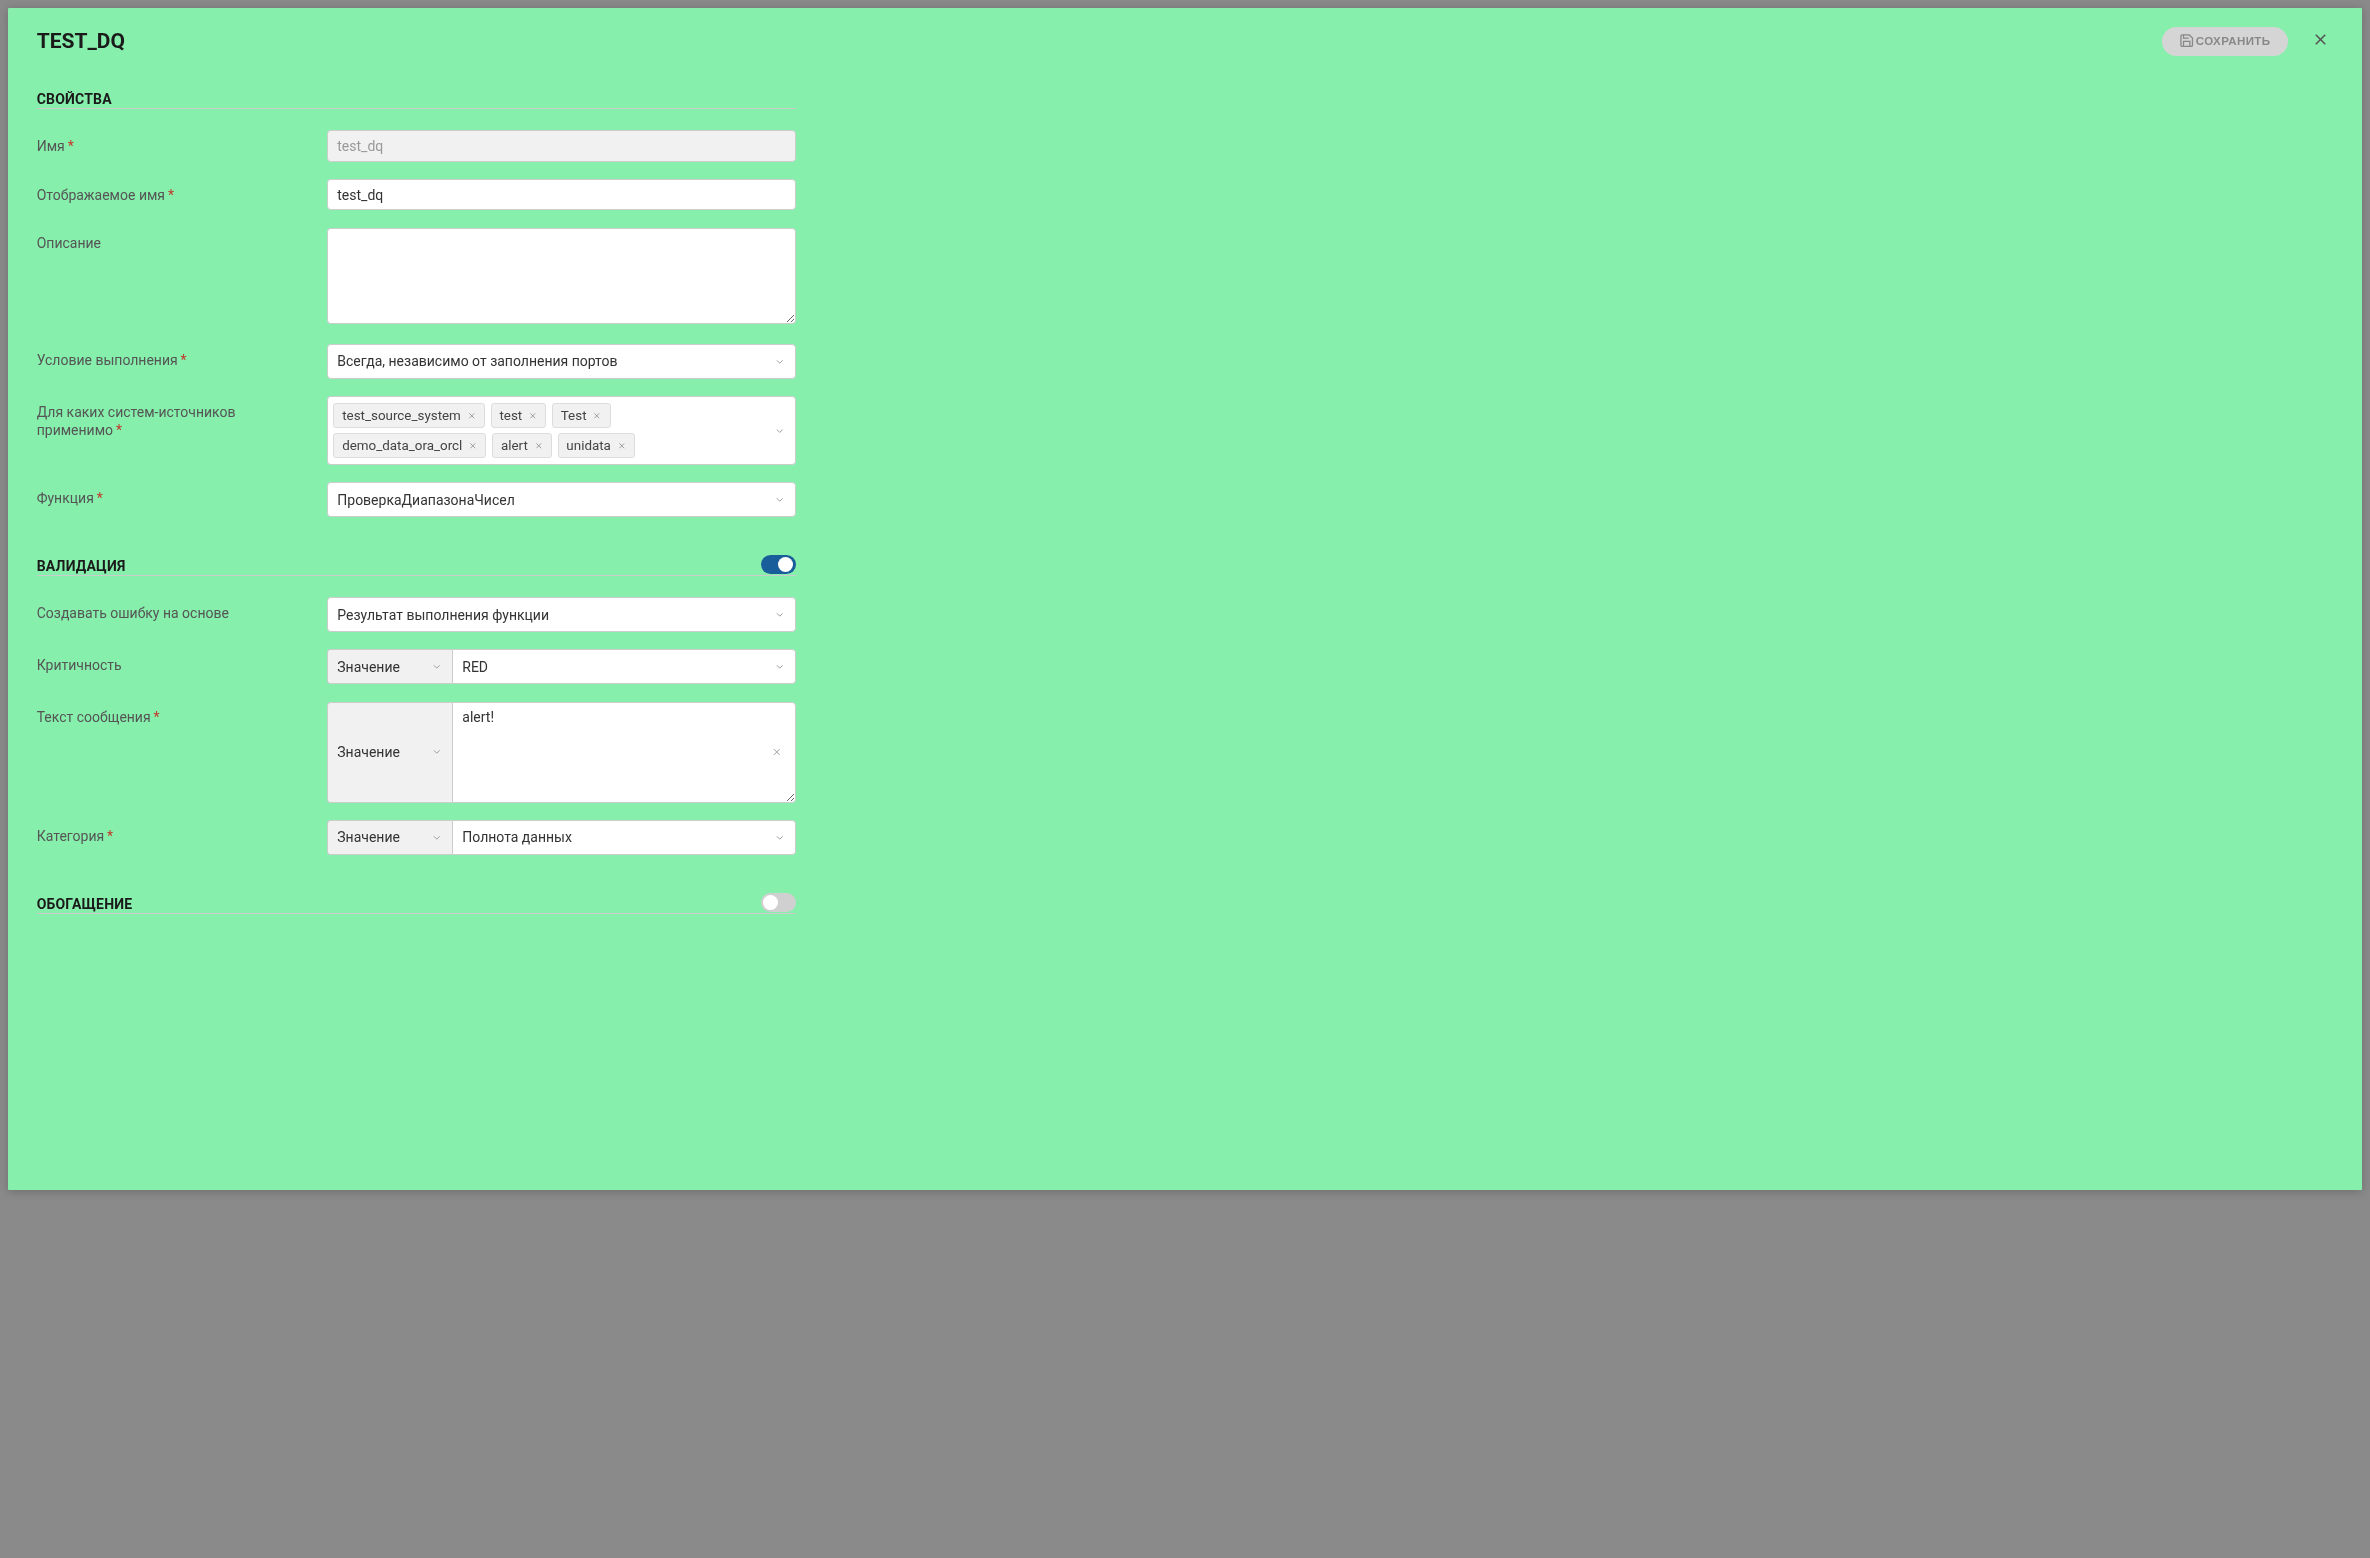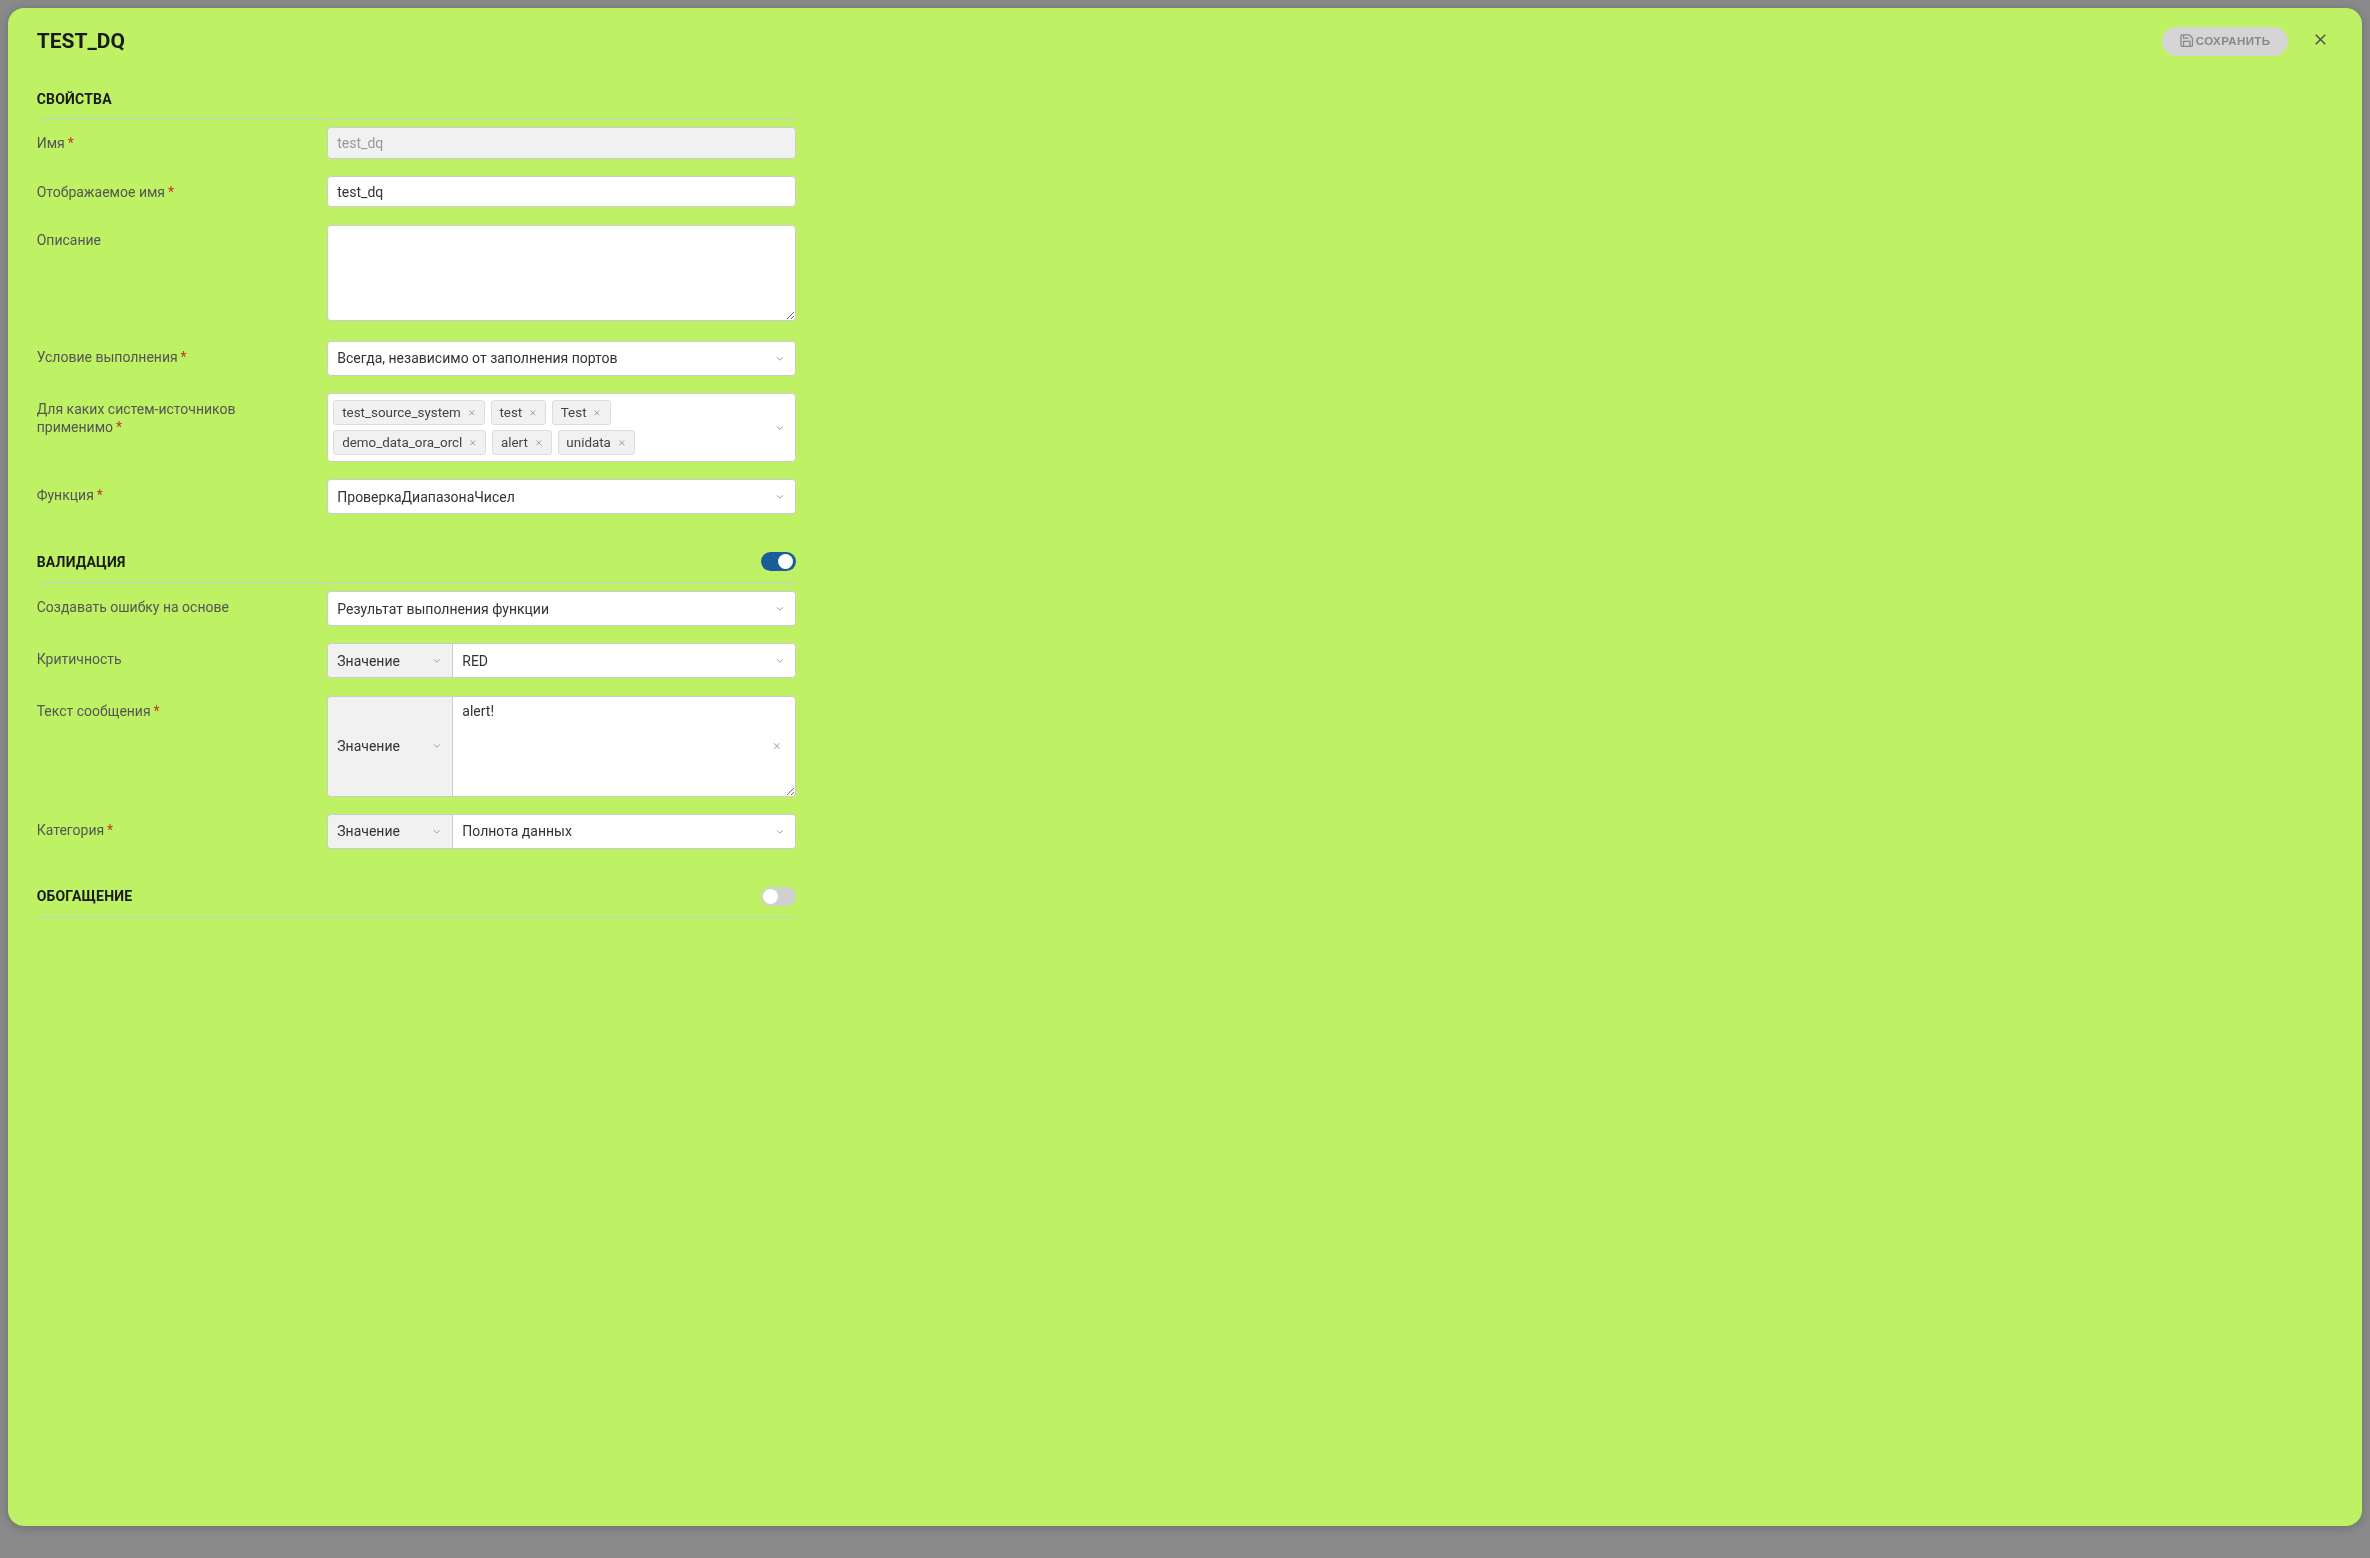--- a/index.html
+++ b/index.html
@@ -5,25 +5,25 @@
 * { box-sizing: border-box; margin: 0; padding: 0; }
 html, body { height: 100%; }
 body {
   font-family: -apple-system, BlinkMacSystemFont, "Segoe UI", Roboto, Arial, sans-serif;
   background: #8a8a8a;
   padding: 7.7px;
   font-size: 13.4px;
   color: #333;
 }
 .page-wrapper {
-  background: #bef264;
-  border-radius: 16px;
+  background: #86efac;
+  border-radius: 1px;
   box-shadow: 0 1.9px 9.6px rgba(0,0,0,0.2);
   width: 100%;
-  height: 1518px;
+  height: 1182px;
   overflow-y: auto;
   position: relative;
 }
 .page-content {
   padding: 19px 29px;
 }
 .header-row {
   display: flex;
   justify-content: space-between;
   align-items: center;
@@ -62,24 +62,24 @@
   color: #555;
 }
 .close-btn svg { width: 19px; height: 19px; }
 
 .form-area {
   max-width: 759px;
 }
 .section-header {
   display: flex;
   justify-content: space-between;
-  align-items: center;
+  align-items: flex-end;
   border-bottom: 1px solid #ccc;
-  padding-bottom: 11px;
-  margin-bottom: 8px;
+  padding-bottom: 1px;
+  margin-bottom: 21px;
 }
 .section-title {
   font-size: 14px;
   font-weight: 700;
   color: #1a1a1a;
   letter-spacing: 0.2px;
 }
 .toggle {
   position: relative;
   width: 35px;

